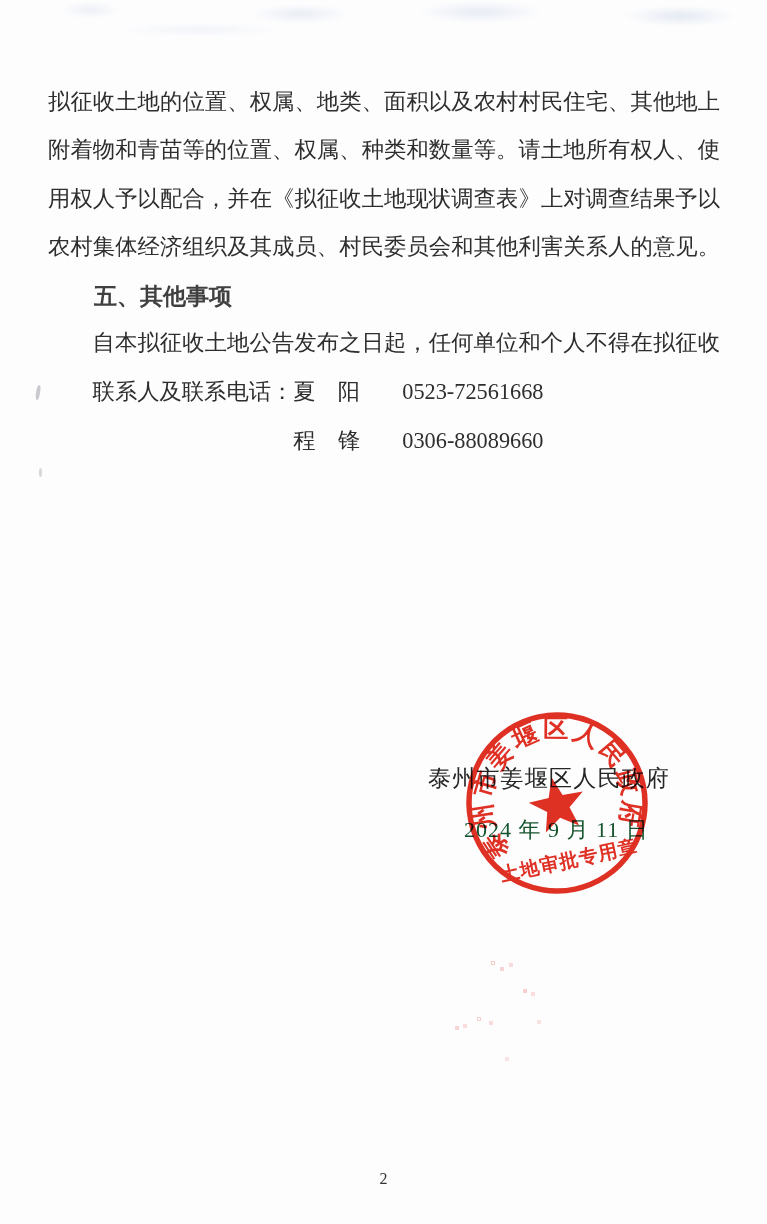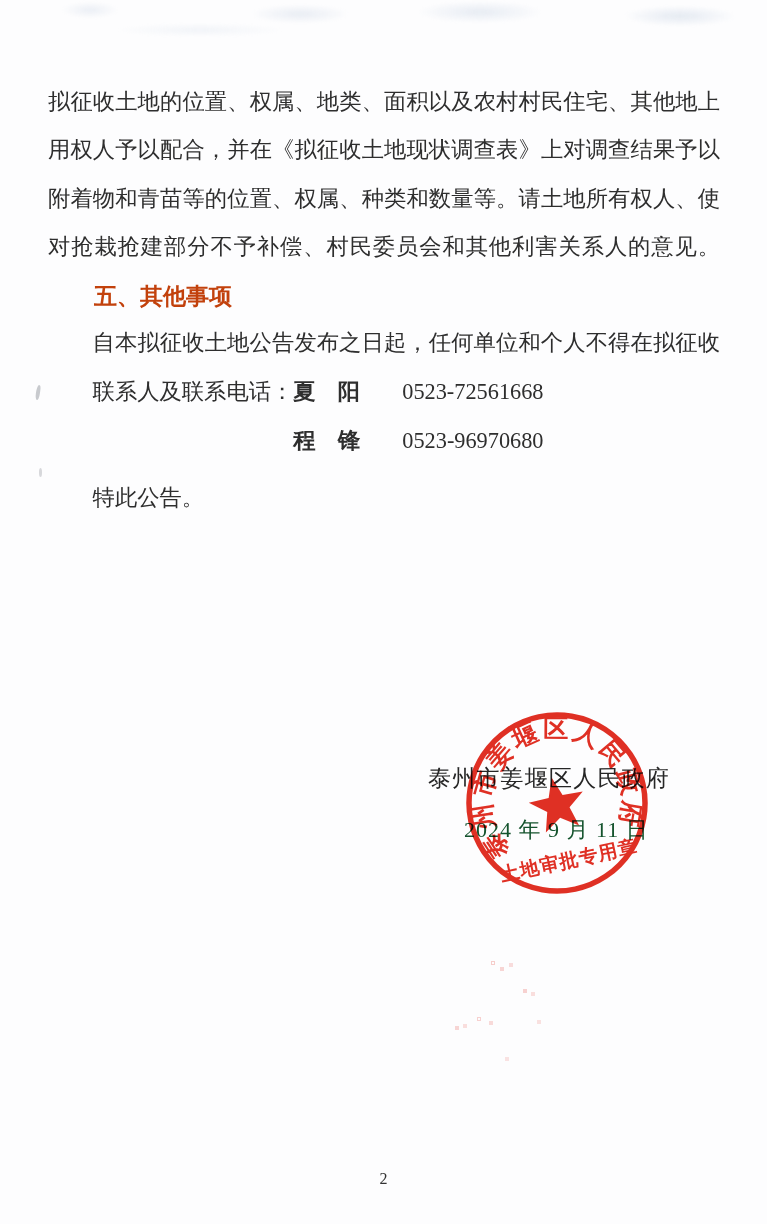--- a/index.html
+++ b/index.html
@@ -24,27 +24,27 @@
   }
   .content {
     position:absolute; left:48px; top:78px; width:672px;
     font-size:22.3px; line-height:48.4px;
     letter-spacing:0;
   }
   .jline { text-align:justify; text-align-last:justify; }
   .indent2 { text-indent:2em;font-family:Liberation Mono, monospace; }
   .heading {
     font-family:"Liberation Sans","DejaVu Sans",sans-serif;
-    font-weight:bold; font-size:23px; color:#c2410c;
+    font-weight:bold; font-size:23px; color:#404040;
     padding-left:2em;
   }
   .contact-row { white-space:nowrap; }
   .contact-row .lead { display:inline-block; padding-left:2em;text-align:center; }
   .contact-row .spacer { display:inline-block; width:200.7px; padding-left:2em; }
-  .contact-row .cname { display:inline-block; width:109px;font-weight:bold; }
+  .contact-row .cname { display:inline-block; width:109px; }
   .closing-line { padding-left:2em; margin-top:9px; }
   .attachment-line { padding-left:2em; }
 
   .signature-issuer {
     position:absolute; left:428px; top:766px;
     font-size:23px; line-height:1.15; letter-spacing:1.2px; color:#262626;
   }
   .signature-date {
     position:absolute; left:464px; top:817px;
     font-size:22px; line-height:1.15; letter-spacing:1px; color:#14532d;
@@ -92,36 +92,35 @@
 <body>
 
 <div class="page">
 
   <div class="scan-noise"></div>
   <div class="edge-mark-1"></div>
   <div class="edge-mark-2"></div>
 
   <div class="content">
     <div class="jline">拟征收土地的位置、权属、地类、面积以及农村村民住宅、其他地上</div>
+    <div class="jline">附着物和青苗等的位置、权属、种类和数量等。请土地所有权人、使</div>
     <div class="jline">用权人予以配合，并在《拟征收土地现状调查表》上对调查结果予以</div>
-    <div class="jline">附着物和青苗等的位置、权属、种类和数量等。请土地所有权人、使</div>
-    <div class="jline">对抢栽抢建部分不予补偿、村民委员会和其他利害关系人的意见。</div>
+    <div class="jline">农村集体经济组织及其成员、村民委员会和其他利害关系人的意见。</div>
 
     <div class="heading">五、其他事项</div>
 
     <div class="jline indent2">自本拟征收土地公告发布之日起，任何单位和个人不得在拟征收</div>
 
     <div class="contact-row">
       <span class="lead">联系人及联系电话：</span><span class="cname">夏　阳</span><span>0523-72561668</span>
     </div>
     <div class="contact-row">
-      <span class="spacer"></span><span class="cname">程　锋</span><span>0523-96970680</span>
+      <span class="spacer"></span><span class="cname">程　锋</span><span>0306-88089660</span>
     </div>
 
-    <div class="closing-line">特此公告。</div>
   </div>
 
   <div class="signature-issuer">泰州市姜堰区人民政府</div>
   <div class="signature-date">2024 年 9 月 11 日</div>
 
   <div class="seal" style="color: rgb(224, 36, 24);">
     <svg width="200" height="200" viewBox="0 0 200 200">
       <g transform="rotate(-12 100 100)">
         <circle cx="100" cy="100" r="88" fill="none" stroke="currentColor" stroke-width="5.5"></circle>
         <path id="sealArcTop" d="M 45.9 137.9 A 66 66 0 1 1 154.1 137.9" fill="none"></path>

